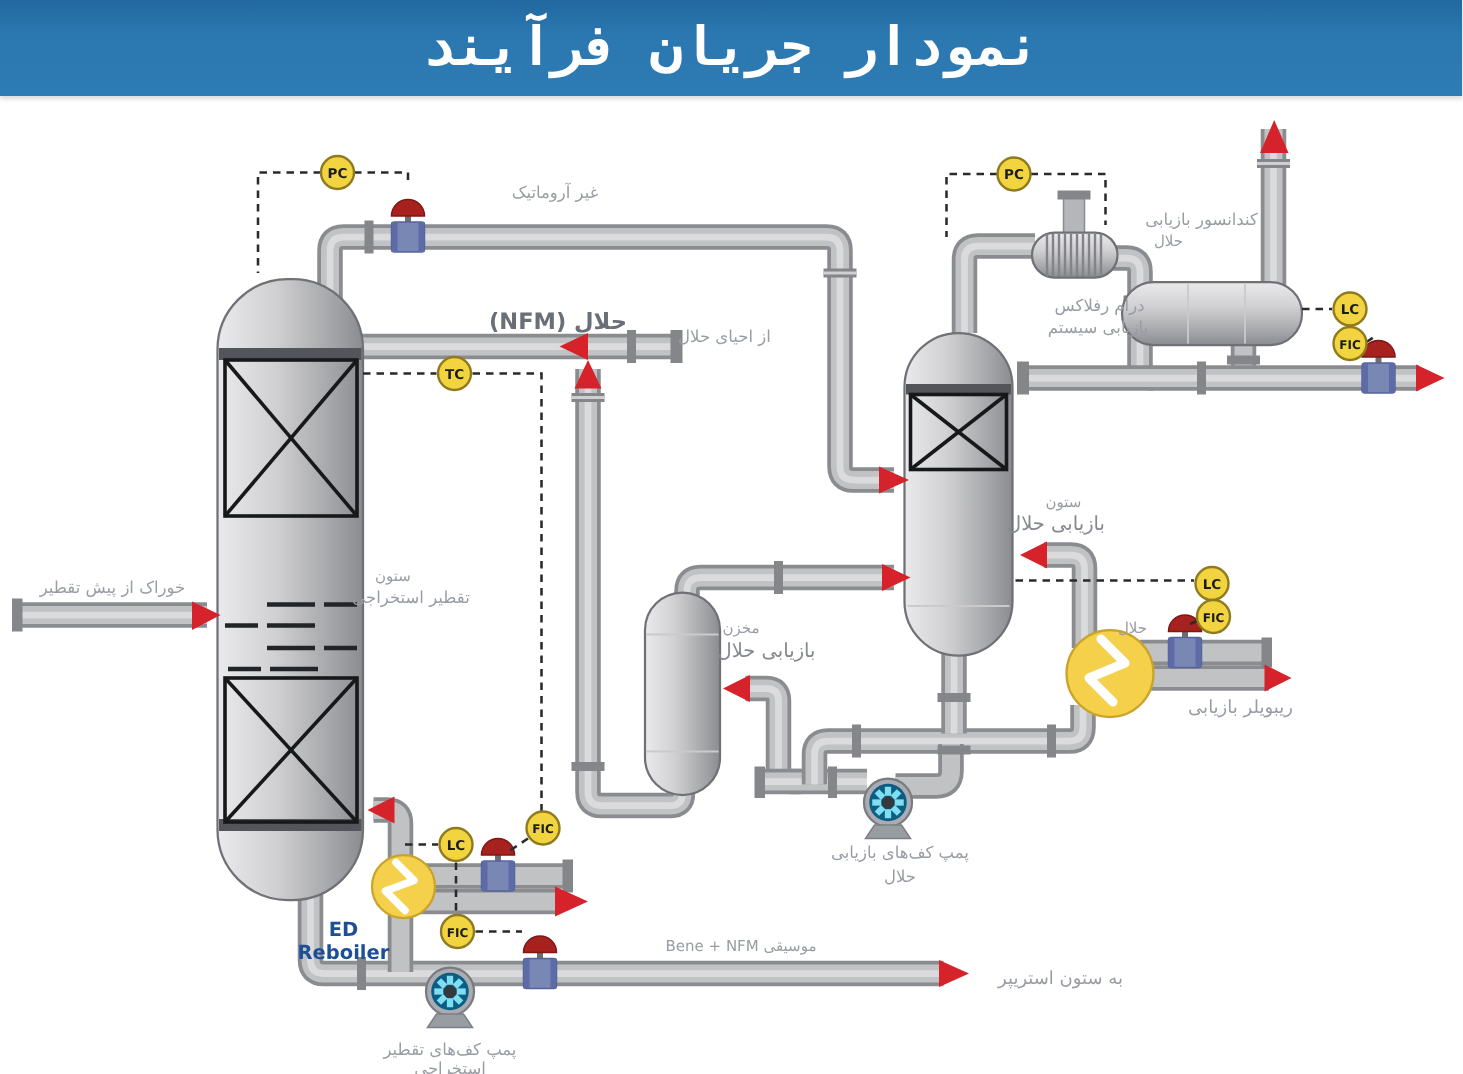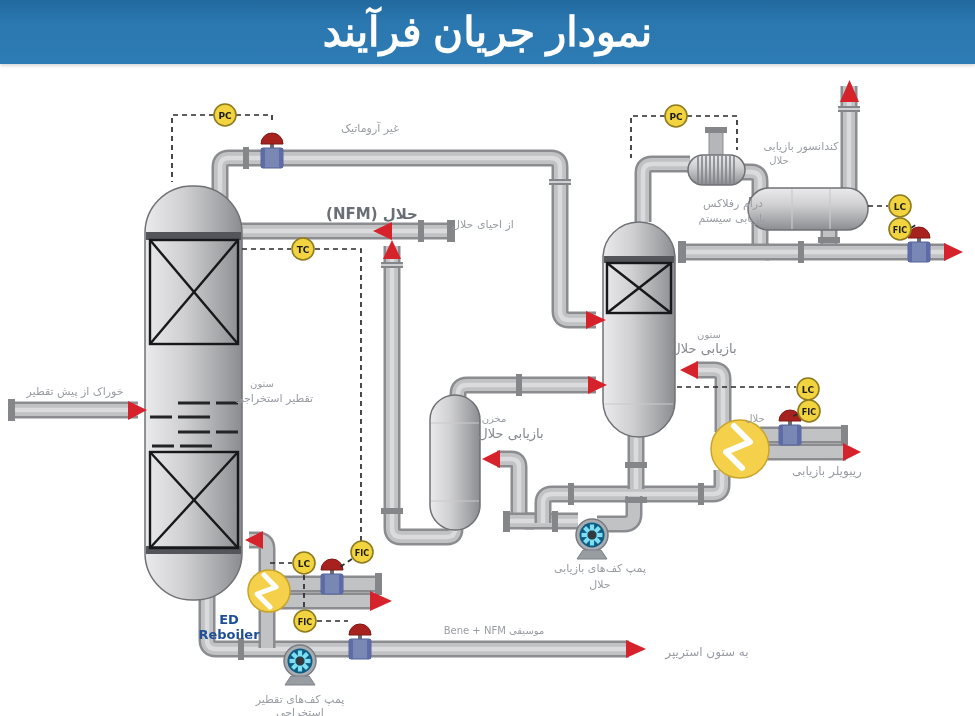--- a/index.html
+++ b/index.html
@@ -2,22 +2,22 @@
 <html lang="fa"><head>
 <meta charset="utf-8">
 <style>
   html,body{margin:0;padding:0;background:#ffffff;}
   #stage{position:relative;width:975px;height:716px;background:#ffffff;overflow:hidden;
          font-family:"DejaVu Sans", sans-serif;}
   #hdr{position:absolute;left:0;top:0;width:975px;height:64px;
        background:linear-gradient(180deg,#21699f 0%,#2b77b0 35%,#2e7cb5 100%);
        display:flex;align-items:center;justify-content:center;
        box-shadow:0 2px 3px rgba(0,0,0,.15);}
-  #hdr h1{margin:0;color:#ffffff;font-size:41px;font-weight:bold;direction:rtl;
-          font-family:Liberation Sans, sans-serif;}
+  #hdr h1{margin:0;color:#ffffff;font-size:36px;font-weight:bold;direction:rtl;
+          font-family:Liberation Mono, monospace;}
   svg{position:absolute;left:0;top:0;}
   .po{fill:none;stroke:#8b8c90;stroke-width:17;stroke-linejoin:round;}
   .pi{fill:none;stroke:#c1c2c4;stroke-width:12;stroke-linejoin:round;}
   .ph{fill:none;stroke:#dbdbdd;stroke-width:4.5;stroke-linejoin:round;}
   .vx{fill:url(#gradV);stroke:#707176;stroke-width:1.5;}
   .hx{fill:url(#gradH);stroke:#707176;stroke-width:1.5;}
   .pk{fill:none;stroke:#17181a;stroke-width:2.4;}
   .tr{stroke:#232427;stroke-width:3;}
   .dash{fill:none;stroke:#2a2a2c;stroke-width:1.7;stroke-dasharray:5 4;}
   .arw{fill:#d5222b;stroke:none;}

